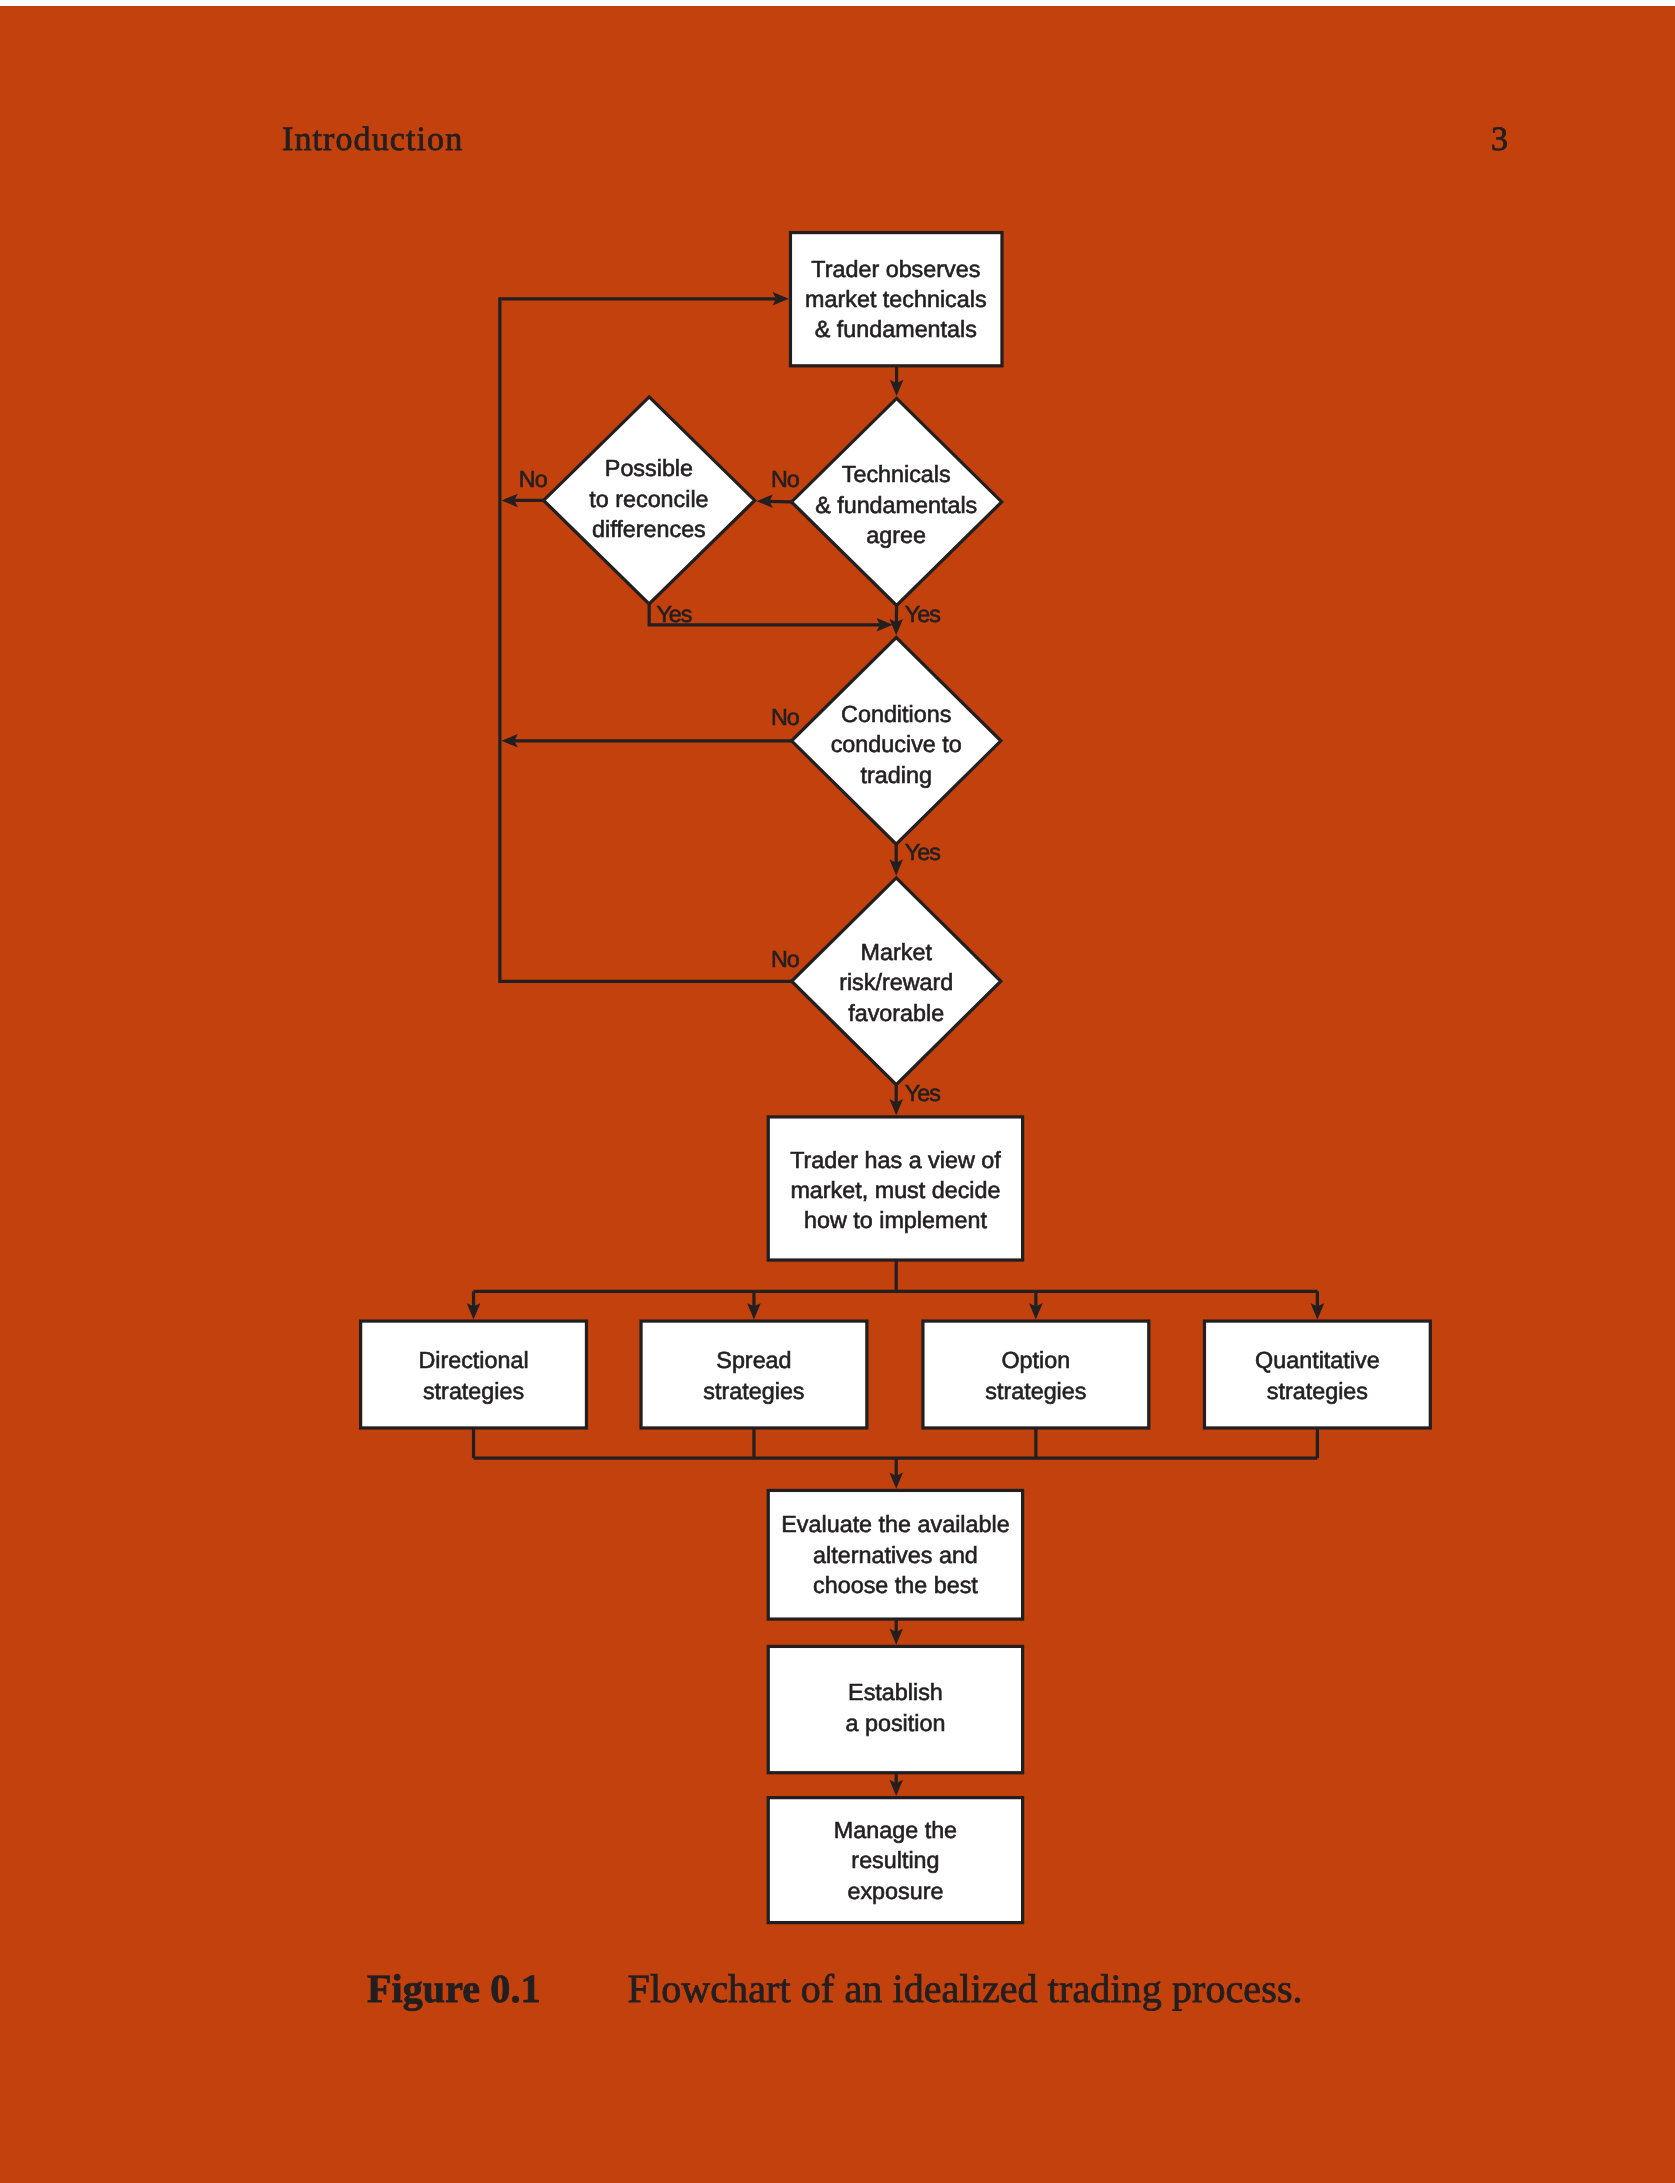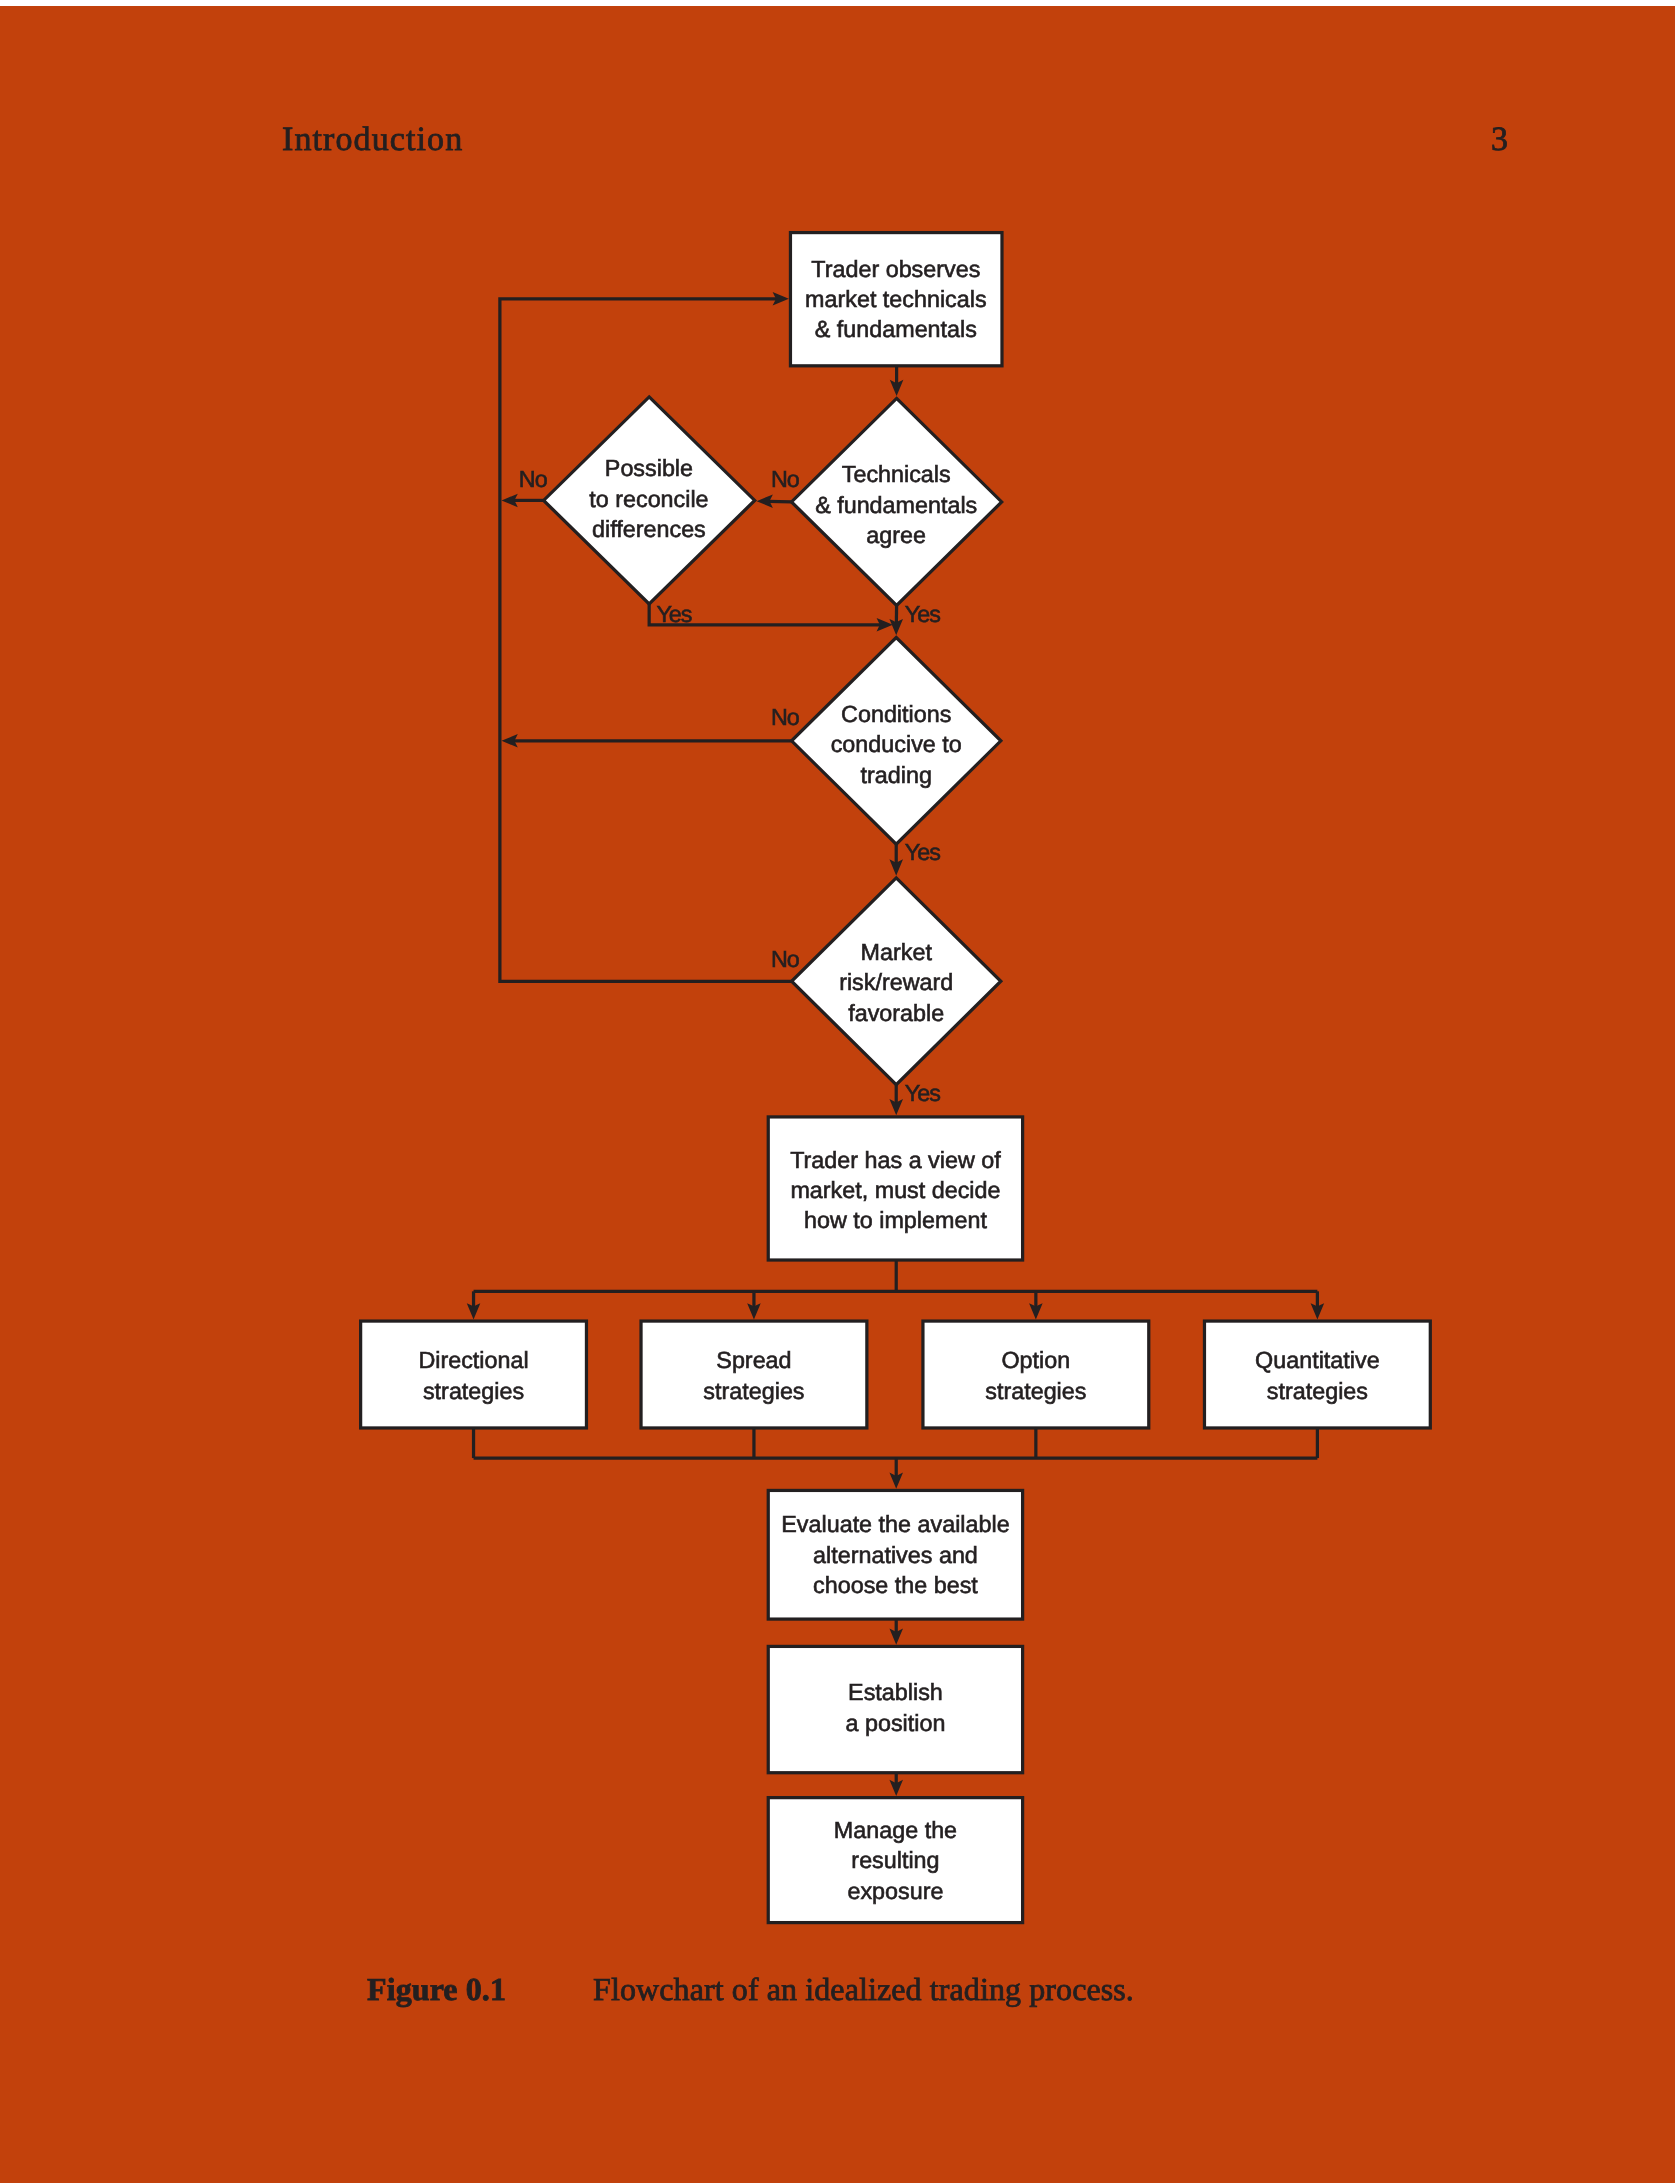--- a/index.html
+++ b/index.html
@@ -5,21 +5,21 @@
 <style>
   html,body{margin:0;padding:0;background:#ffffff;}
   body{width:1675px;height:2183px;position:relative;overflow:hidden;
        font-family:"Liberation Serif",serif;color:#231f20;
        -webkit-font-smoothing:antialiased;}
   .page{position:absolute;left:0;top:6px;width:1675px;height:2183px;background:#c2410c;}
   #hdr-title,#hdr-page,#cap{-webkit-text-stroke:0.8px #231f20;paint-order:stroke fill;}
   #hdr-title{position:absolute;left:282px;top:117px;font-size:34px;line-height:34px;letter-spacing:1.1px;}
   #hdr-page{position:absolute;left:1415px;top:117px;width:93px;text-align:right;font-size:34px;line-height:34px;}
   #figsvg{position:absolute;left:0;top:0;}
-  #cap{position:absolute;left:367px;top:1967px;font-size:32px;line-height:32px;white-space:nowrap;letter-spacing:0.1px;}
+  #cap{position:absolute;left:367px;top:1967px;font-size:40px;line-height:32px;white-space:nowrap;letter-spacing:0.1px;}
   #cap .lbl{font-weight:bold;}
   #cap .sp{display:inline-block;width:87px;}
   text{fill:#231f20;font-family:"Liberation Sans",sans-serif;stroke:#231f20;stroke-width:0.8px;paint-order:stroke fill;}
   #figsvg,#hdr-title,#hdr-page,#cap{-webkit-font-smoothing:antialiased;text-rendering:geometricPrecision;transform:translateZ(0);}
 </style>
 </head>
 <body>
 
 <div class="page">
   <div id="hdr-title">Introduction</div>

